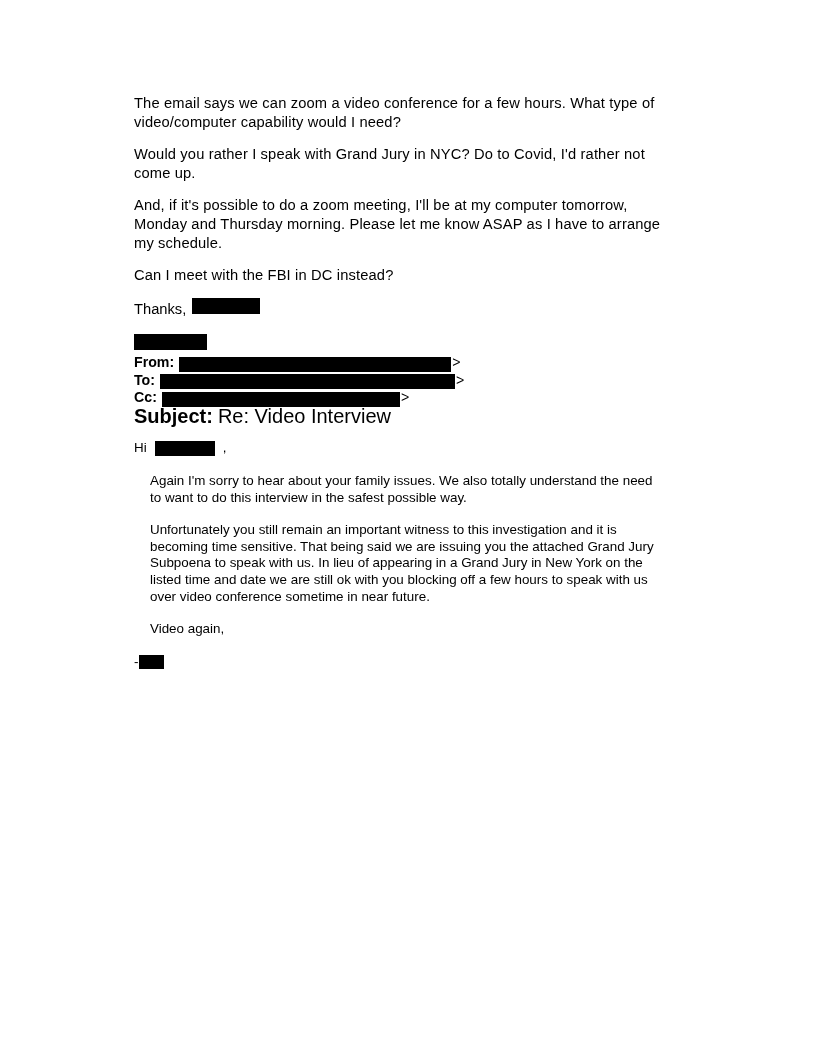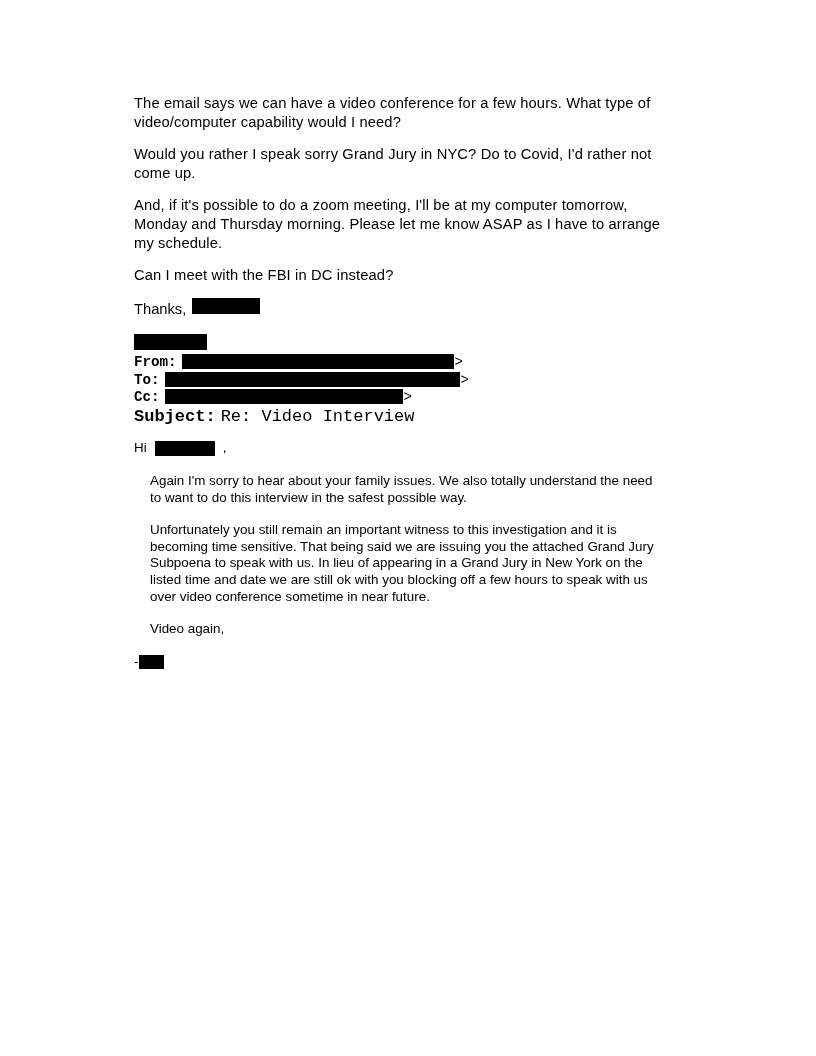--- a/index.html
+++ b/index.html
@@ -63,36 +63,35 @@
   .redact.h16 { height: 16px; }
 
   
   .hdr-block {
     margin-top: 2px;
     font-size: 14.2px;
     line-height: 17.5px;
   }
   .hdr-row {
     display: flex;
-    align-items: flex-start;
+    align-items: flex-end;
     white-space: nowrap;
     height: 17.5px;
-    font-family: Liberation Mono, monospace;
   }
   .hdr-label {
     font-weight: bold;
     margin-right: 5px;
   }
   .hdr-gt {
     font-size: 14.2px;
     margin-left: 1px;
   }
   .subject-row {
     margin-top: 1px;
-    font-size: 17px;
+    font-size: 20px;
   }
   .subject-val { font-weight: normal; }
 
   
   .quoted {
     margin-top: 15px;
     font-size: 13.4px;
     line-height: 16.6px;
     width: 548px;
   }
@@ -111,22 +110,22 @@
     gap: 1px;
     height: 17px;
   }
 </style>
 </head>
 <body>
 
 <div class="page">
   <div class="content">
 
-    <p class="msg-para">The email says we can have a video conference for a few hours. What type of video/computer capability would I need?</p>
-    <p class="msg-para">Would you rather I speak sorry Grand Jury in NYC? Do to Covid, I'd rather not come up.</p>
+    <p class="msg-para">The email says we can zoom a video conference for a few hours. What type of video/computer capability would I need?</p>
+    <p class="msg-para">Would you rather I speak with Grand Jury in NYC? Do to Covid, I'd rather not come up.</p>
     <p class="msg-para wide">And, if it's possible to do a zoom meeting, I'll be at my computer tomorrow,  Monday and Thursday morning.  Please let me know ASAP as I have to arrange my schedule.</p>
     <p class="msg-para">Can I meet with the FBI in DC instead?</p>
 
     <div class="thanks-line">
       <span>Thanks,</span>
       <span class="redact h16" style="width:68px;"></span>
     </div>
 
     <div class="sig-line">
       <span class="redact h16" style="width:73px;"></span>

